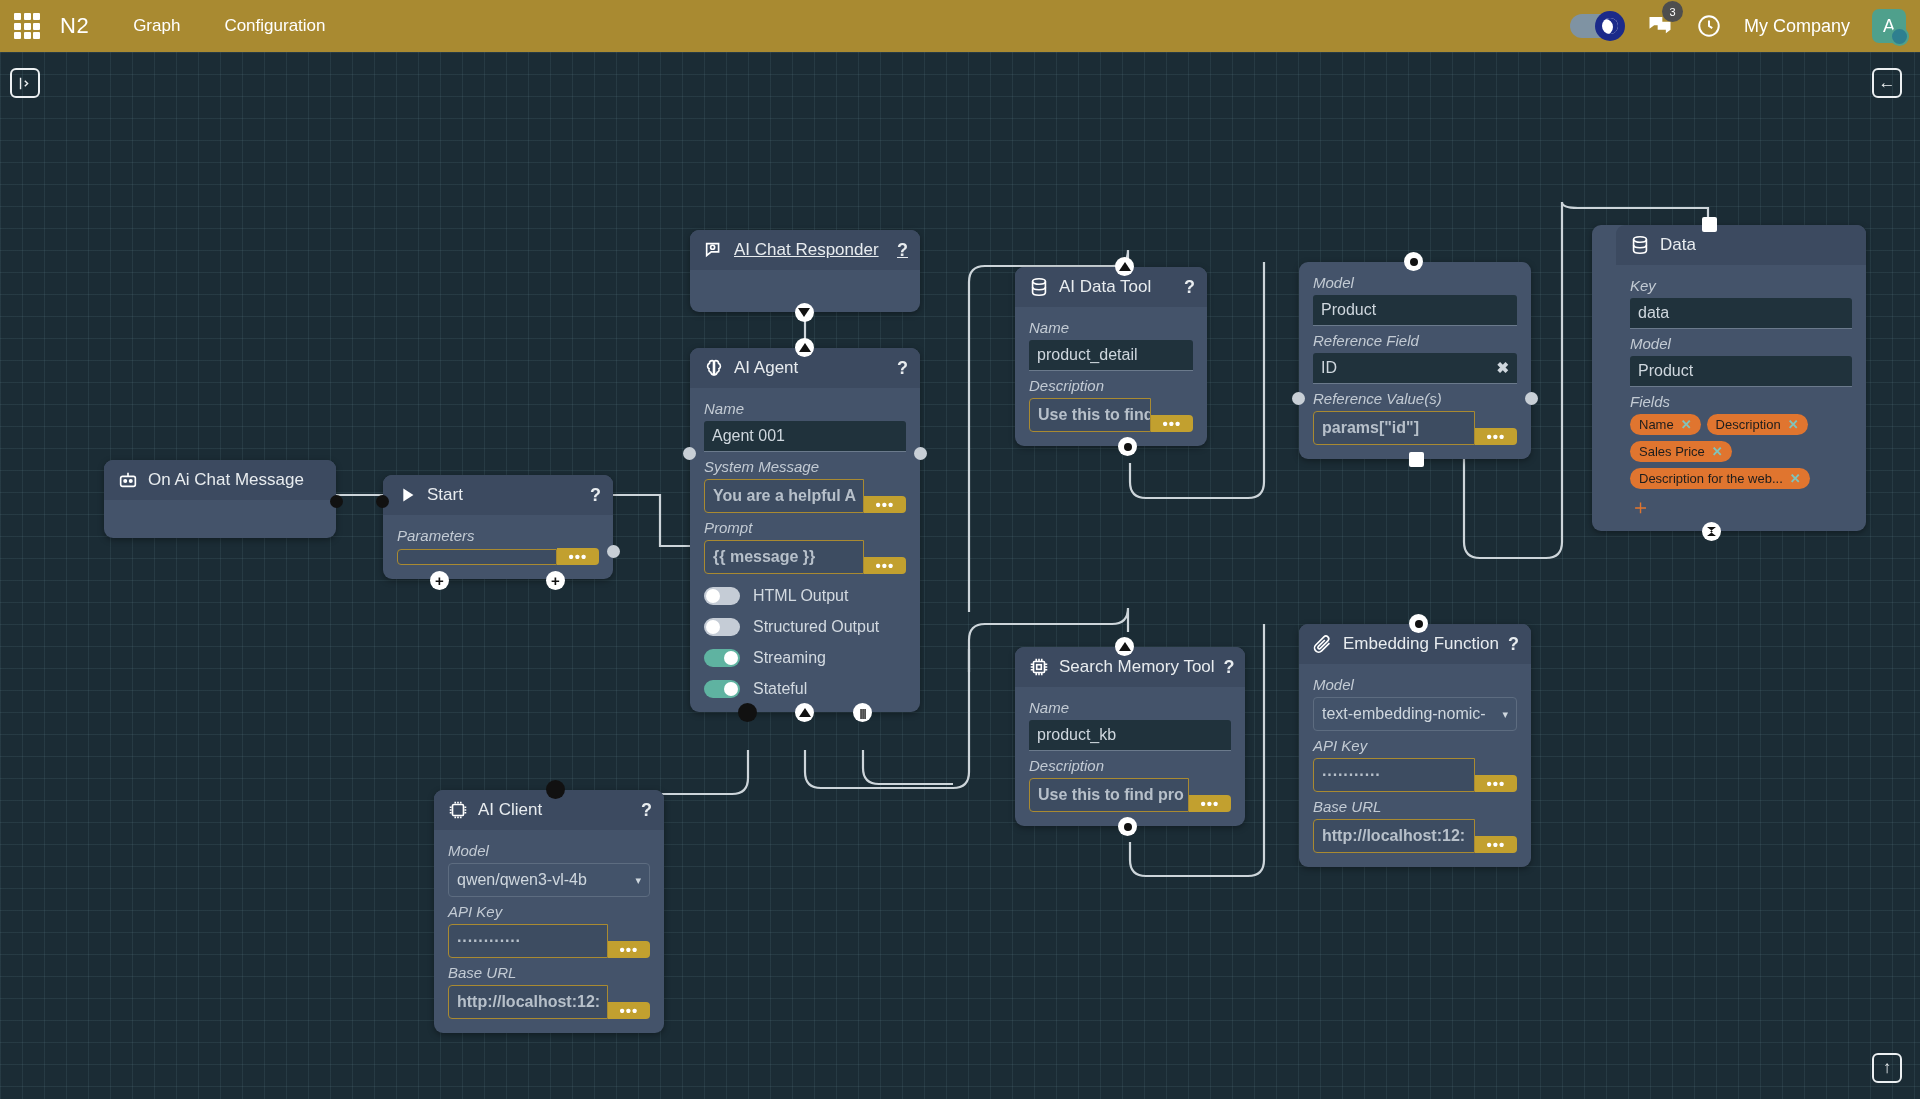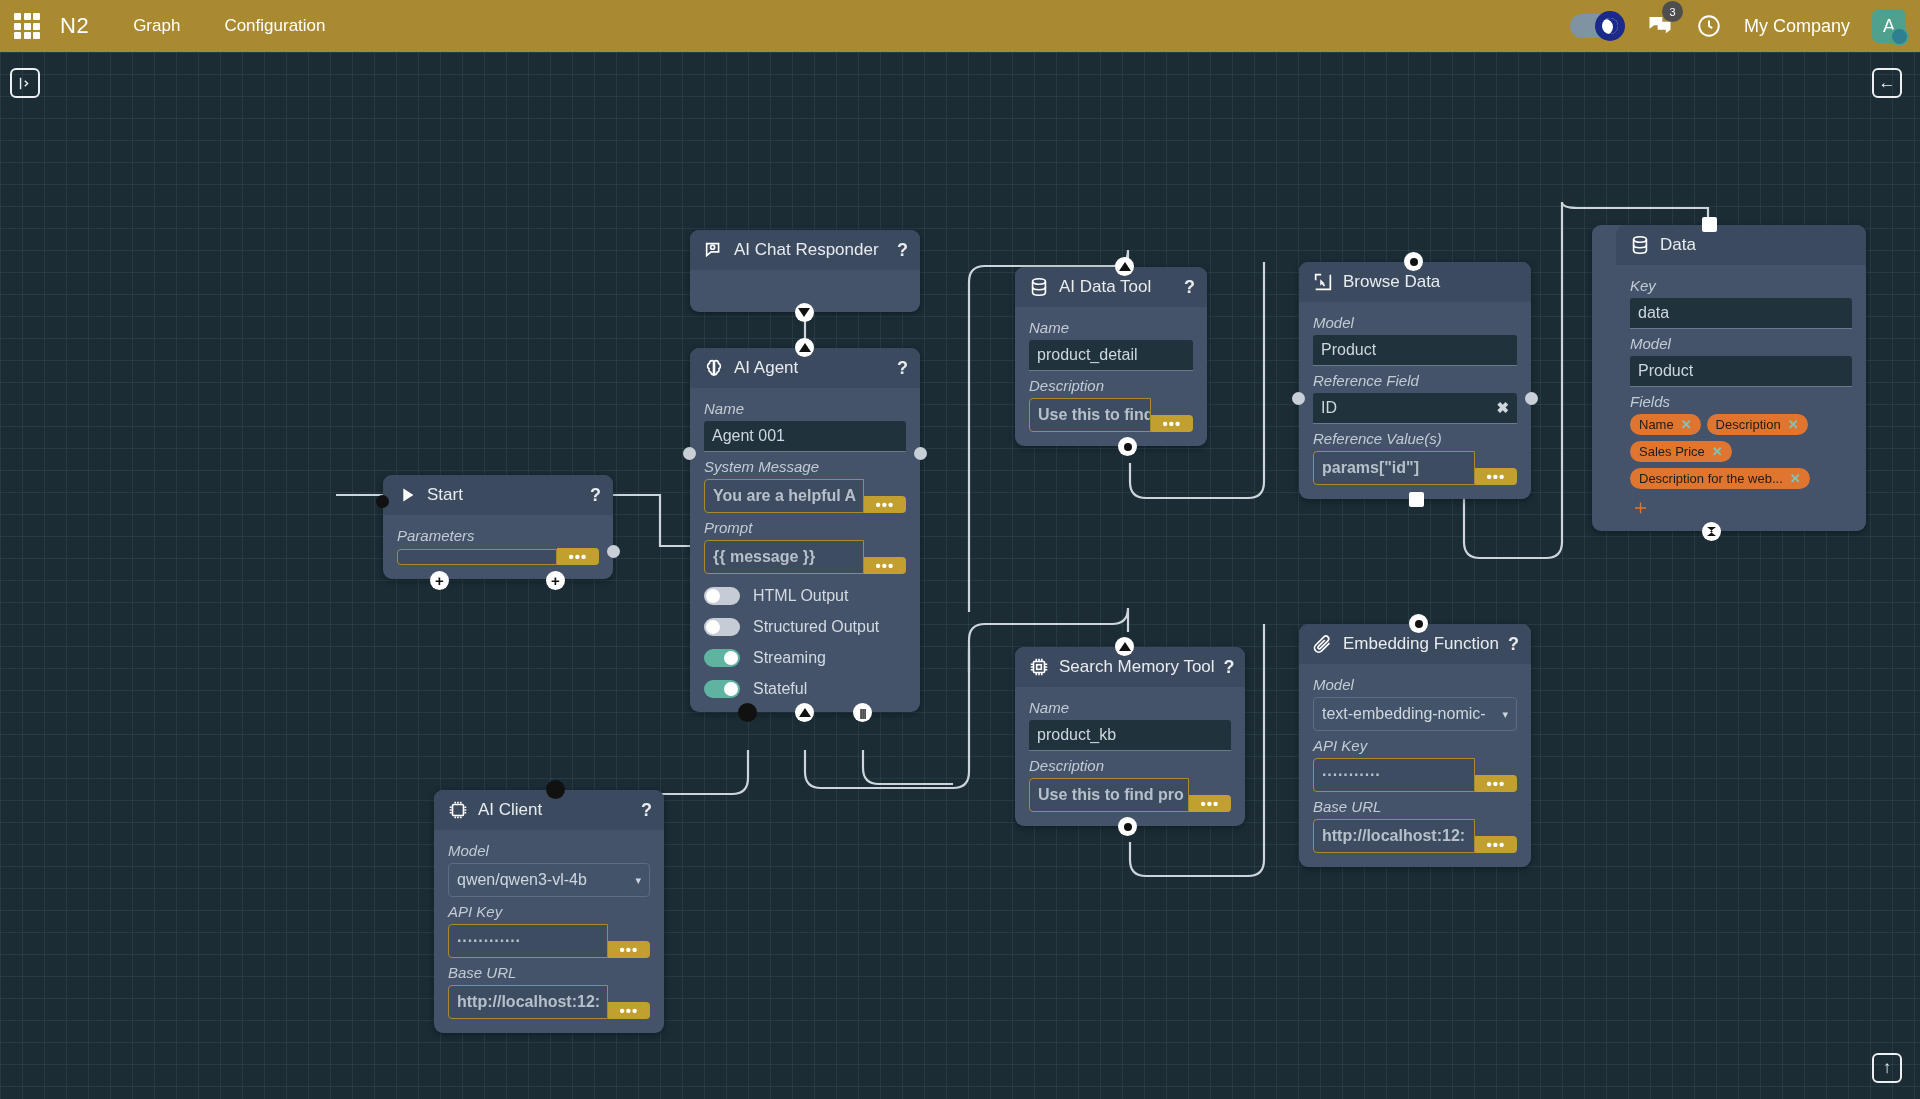--- a/index.html
+++ b/index.html
@@ -194,20 +194,33 @@
   </svg>
 
   <div class="corner-btn" style="left:10px; top:16px;">
     <svg viewBox="0 0 24 24" style="width:17px;height:17px;stroke:#ecf0f2;fill:none;stroke-width:2">
       <path d="M5 4v16M11 8l4 4-4 4"></path>
     </svg>
   </div>
   <div class="corner-btn" style="right:18px; top:16px;">←</div>
   <div class="corner-btn" style="right:18px; bottom:16px;">↑</div>
 
+  <div class="node" style="left:104px; top:408px; width:232px;">
+    <div class="node-head">
+      <svg class="ico" viewBox="0 0 24 24">
+        <rect x="4" y="8" width="16" height="11" rx="2"></rect>
+          <path d="M12 4v4"></path>
+          <circle cx="9" cy="13" r="1.3" fill="#fff"></circle>
+          <circle cx="15" cy="13" r="1.3" fill="#fff"></circle>
+      </svg>
+      <span class="ttl">On Ai Chat Message</span>
+    </div>
+    <div style="height:38px;"></div>
+    <div class="port sm dark" style="right:-7px; top:35px;"></div>
+  </div>
 
   <div class="node" style="left:383px; top:423px; width:230px;">
     <div class="node-head">
       <svg class="ico" viewBox="0 0 24 24">
         <path d="M8 5l11 7-11 7z" fill="#fff" stroke="none"></path>
       </svg>
       <span class="ttl">Start</span>
       <span class="help">?</span>
     </div>
     <div class="node-body">
@@ -216,21 +229,21 @@
         <div class="inp-gold"></div>
         <div class="dots-btn">•••</div>
       </div>
     </div>
     <div class="port sm dark" style="left:-7px; top:20px;"></div>
     <div class="port sm" style="right:-7px; top:70px; background:#c8cfd6;"></div>
     <div class="port md plus" style="left:47px; bottom:-11px;"></div>
     <div class="port md plus" style="left:163px; bottom:-11px;"></div>
   </div>
 
-  <div class="node" style="left:690px; top:178px; width:230px;">
+  <div class="node" style="left:690px; top:178px; width:230px;text-decoration:underline;">
     <div class="node-head">
       <svg class="ico" viewBox="0 0 24 24">
         <path d="M4 5h13v9H9l-5 4z"></path>
           <circle cx="10.5" cy="9" r="2.2"></circle>
       </svg>
       <span class="ttl">AI Chat Responder</span>
       <span class="help">?</span>
     </div>
     <div style="height:42px;"></div>
     <div class="port md tri" style="left:50%; margin-left:-10px; bottom:-10px; transform:rotate(180deg);"></div>
@@ -363,28 +376,20 @@
       <div class="inp-row">
         <div class="inp-gold">Use this to find pro</div>
         <div class="dots-btn">•••</div>
       </div>
     </div>
     <div class="port md tri" style="left:100px; top:-10px;"></div>
     <div class="port md ring" style="left:103px; bottom:-10px;"></div>
   </div>
 
   <div class="node" style="left:1299px; top:210px; width:232px;">
-    <div class="node-head">
-      <svg class="ico" viewBox="0 0 24 24">
-        <path d="M4 10V4h6"></path>
-          <path d="M20 4v16H4"></path>
-          <path d="M14 14l-5-5v7l1.7-1.7L13 17l1.4-1.4-2.3-2.3z" fill="#fff" stroke="none"></path>
-      </svg>
-      <span class="ttl">Browse Data</span>
-    </div>
     <div class="node-body">
       <div class="fld-label">Model</div>
       <div class="inp">Product</div>
       <div class="fld-label">Reference Field</div>
       <div class="inp" style="display:flex;align-items:center;">
         <span>ID</span>
         <span class="clearx" style="margin-left:auto;">✖</span>
       </div>
       <div class="fld-label">Reference Value(s)</div>
       <div class="inp-row">

